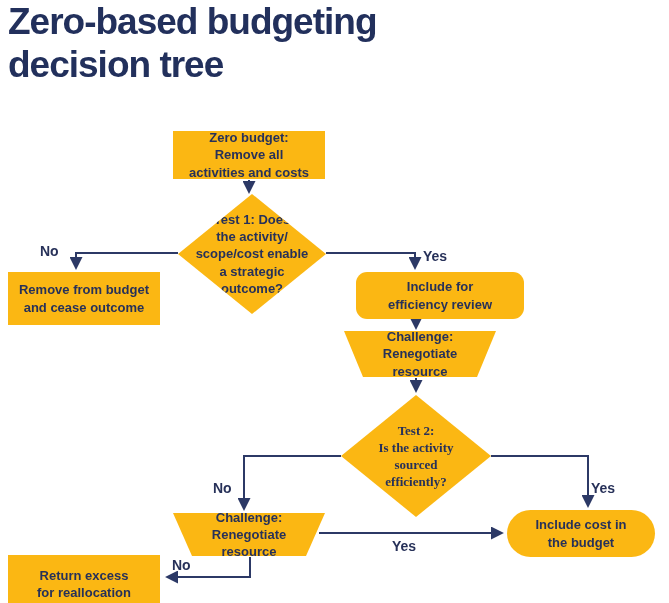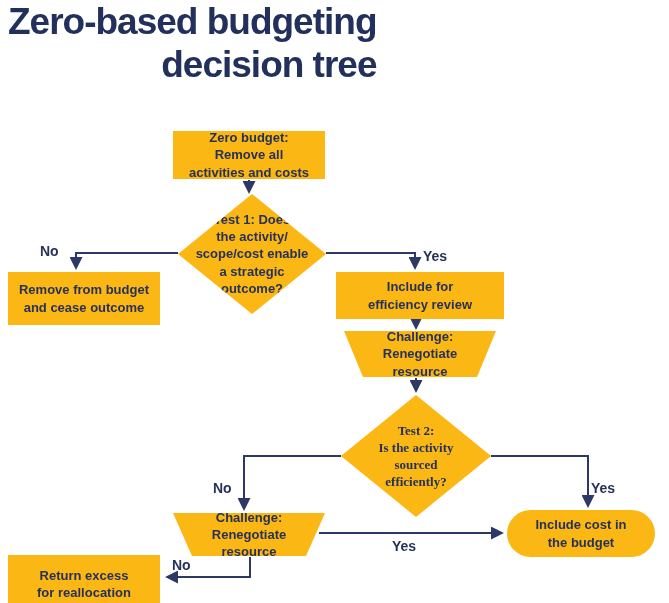--- a/index.html
+++ b/index.html
@@ -14,42 +14,41 @@
   .title {
     position: absolute;
     left: 8px;
     top: 0px;
     margin: 0;
     color: #22305C;
     font-size: 37px;
     line-height: 1.17;
     font-weight: bold;
     letter-spacing: -1px;
-    text-align: right;
   }
   .title span { display: block; }
   svg.wires { position: absolute; left: 0; top: 0; }
   .node {
     position: absolute;
     display: flex;
     align-items: center;
     justify-content: center;
     text-align: center;
     background: #FBB713;
     color: #273159;
     font-weight: bold;
     font-size: 13px;
     line-height: 1.32;
     white-space: pre-line;
   }
   .n-start          { left: 173px; top: 131px; width: 152px; height: 48px; }
   .n-test1          { left: 178px; top: 194px; width: 148px; height: 120px;
                       clip-path: polygon(50% 0, 100% 50%, 50% 100%, 0 50%); }
   .n-remove         { left: 8px;   top: 272px; width: 152px; height: 53px; }
-  .n-include-review { left: 336px; top: 272px; width: 168px; height: 47px; }
+  .n-include-review { left: 356px; top: 272px; width: 168px; height: 47px; border-radius: 11px; }
   .n-challenge1     { left: 344px; top: 331px; width: 152px; height: 46px;
                       clip-path: polygon(0 0, 100% 0, 87.5% 100%, 12.5% 100%); }
   .n-test2          { left: 341px; top: 395px; width: 150px; height: 122px;
                       clip-path: polygon(50% 0, 100% 50%, 50% 100%, 0 50%); font-family: Liberation Serif, serif; }
   .n-challenge2     { left: 173px; top: 513px; width: 152px; height: 43px;
                       clip-path: polygon(0 0, 100% 0, 87.5% 100%, 12.5% 100%); }
   .n-pill           { left: 507px; top: 510px; width: 148px; height: 47px; border-radius: 24px; }
   .n-return         { left: 8px;   top: 555px; width: 152px; height: 58px; }
   .edge-label {
     position: absolute;

